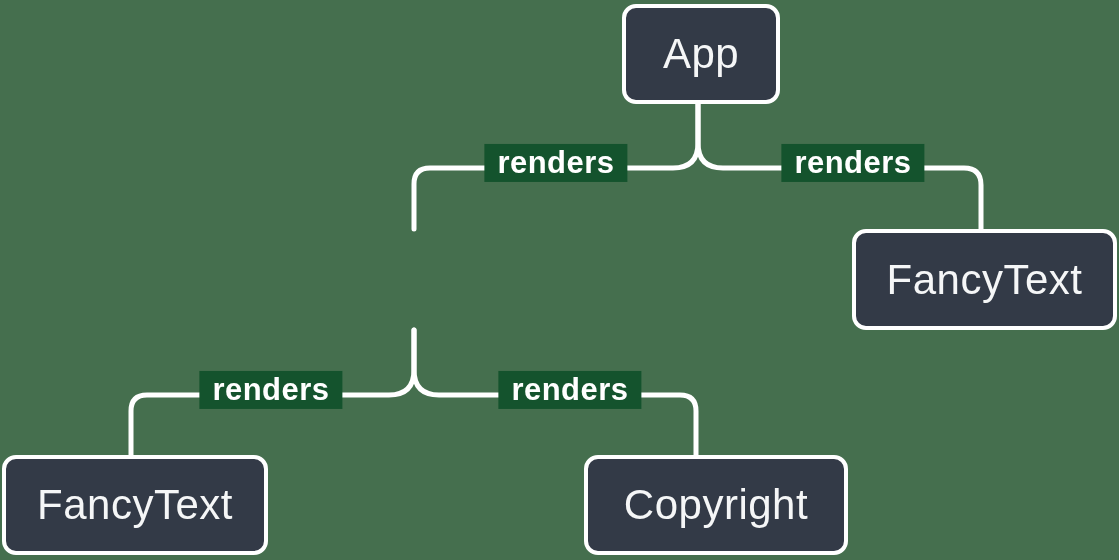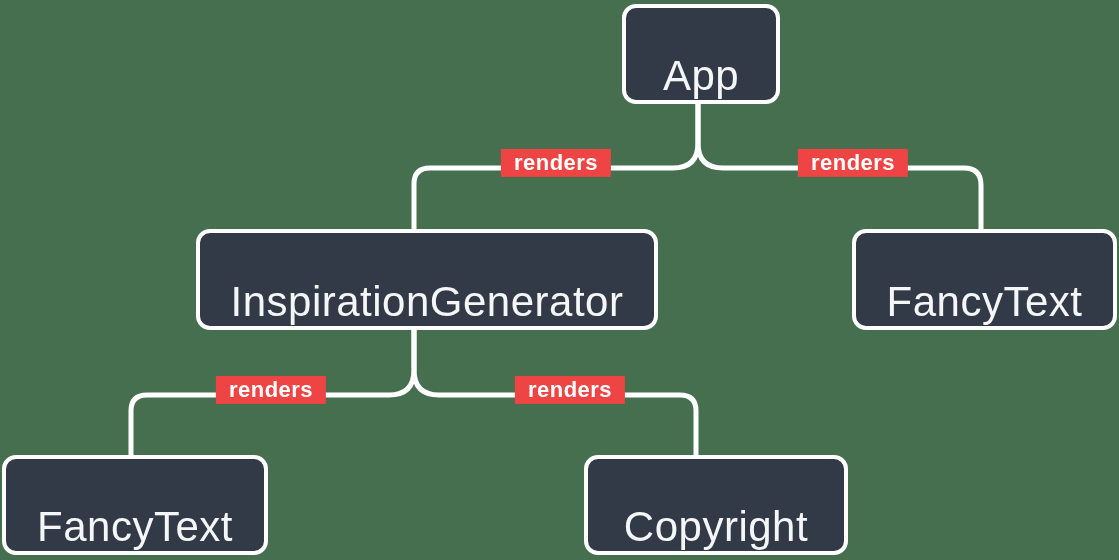--- a/index.html
+++ b/index.html
@@ -27,36 +27,36 @@
     stroke-linecap: round;
     stroke-linejoin: round;
   }
   .node {
     position: absolute;
     background: #333A47;
     border: 4px solid #FFFFFF;
     border-radius: 14px;
     box-sizing: border-box;
     display: flex;
-    align-items: flex-end;
+    align-items: center;
     justify-content: center;
   }
   .node-label {
     color: #F5F6F7;
     font-size: 42px;
     font-weight: 400;
     letter-spacing: 0.5px;
     white-space: nowrap;
   }
   .edge-label {
     position: absolute;
     transform: translate(-50%, -50%);
-    background: #ef4444;
+    background: #14532d;
     color: #FFFFFF;
-    font-size: 22px;
+    font-size: 31px;
     font-weight: 700;
     letter-spacing: 0.5px;
     padding: 2px 13px;
     white-space: nowrap;
     line-height: 1.1;
   }
   
   .node-app            { left: 622px; top: 4px;   width: 158px; height: 100px; }
   .node-insp-gen       { left: 196px; top: 229px; width: 462px; height: 101px; }
   .node-fancy-top      { left: 852px; top: 229px; width: 265px; height: 101px; }
@@ -77,23 +77,20 @@
     <path d="M 698 104 L 698 143 Q 698 168 673 168 L 430 168 Q 414 168 414 184 L 414 229" stroke="#FFFFFF"></path>
     <path d="M 698 104 L 698 143 Q 698 168 723 168 L 964 168 Q 981 168 981 185 L 981 229" stroke="#FFFFFF"></path>
     <path d="M 414 330 L 414 370 Q 414 395 389 395 L 147 395 Q 131 395 131 411 L 131 455" stroke="#FFFFFF"></path>
     <path d="M 414 330 L 414 370 Q 414 395 439 395 L 680 395 Q 696 395 696 411 L 696 455" stroke="#FFFFFF"></path>
   </svg>
 
   <div class="node node-app">
     <span class="node-label">App</span>
   </div>
 
-  <div class="node node-insp-gen">
-    <span class="node-label">InspirationGenerator</span>
-  </div>
 
   <div class="node node-fancy-top">
     <span class="node-label">FancyText</span>
   </div>
 
   <div class="node node-fancy-bottom">
     <span class="node-label">FancyText</span>
   </div>
 
   <div class="node node-copyright">

